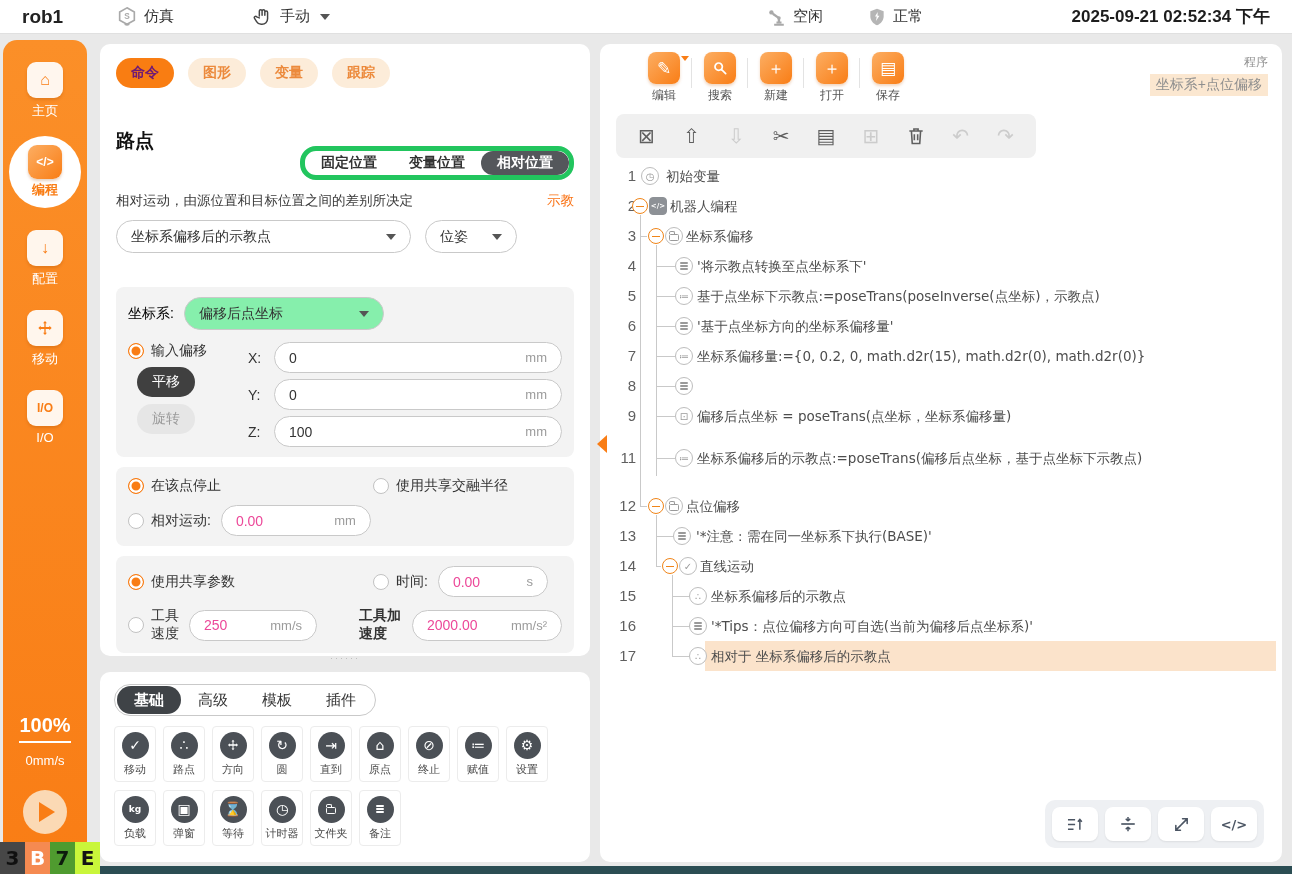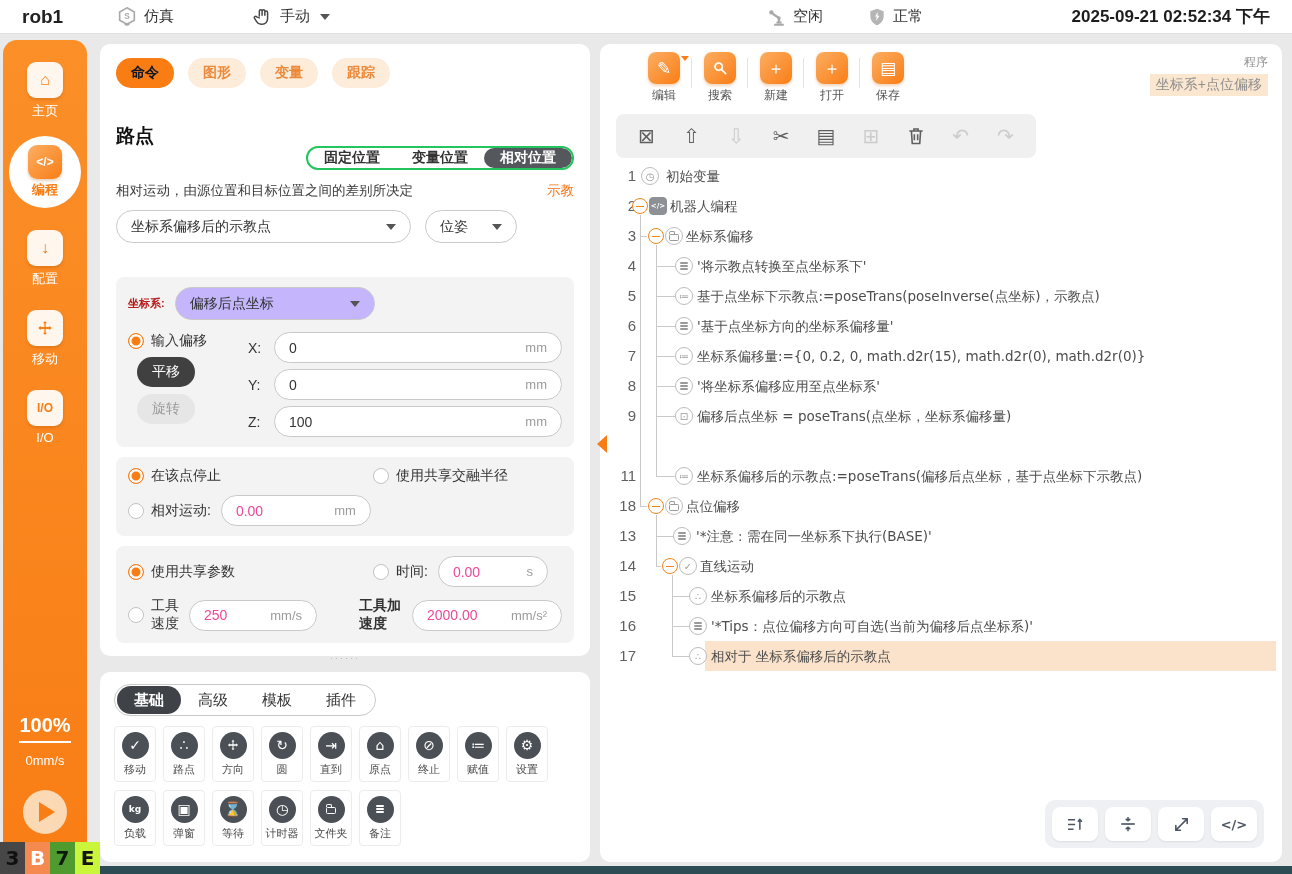--- a/index.html
+++ b/index.html
@@ -46,39 +46,39 @@
   .sb-play i { width:0; height:0; border-left:16px solid #f97d15; border-top:10px solid transparent; border-bottom:10px solid transparent; margin-left:4px;}
 
   
   .card { position:absolute; background:#fff; border-radius:10px; }
 
   
   .cmd-panel { left:100px; top:44px; width:490px; height:612px; padding:14px 16px; }
   .tab-row { display:flex; gap:14px; }
   .ptab { height:30px; min-width:58px; padding:0 14px; border-radius:16px; background:#fcecd9; color:#ec8a3c;
           font-size:14px; font-weight:bold; display:flex; align-items:center; justify-content:center; cursor:pointer;}
-  .ptab.active { background:#f97d12; color:#0f172a; }
+  .ptab.active { background:#f97d12; color:#701a75; }
   .title-row { display:flex; align-items:center; margin-top:14px; }
   .title-row h2 { font-size:19px; color:#111; }
-  .seg { margin-left:auto; display:flex; border:2px solid #22c55e; border-radius:16px; height:24px; overflow:hidden;margin-top:44px; }
+  .seg { margin-left:auto; display:flex; border:5px solid #22c55e; border-radius:16px; height:34px; overflow:hidden;margin-top:44px; }
   .seg-item { padding:0 16px; display:flex; align-items:center; font-size:14px; font-weight:bold; color:#333; cursor:pointer; }
   .seg-item.active { background:#54575b; color:#fff; border-radius:15px; }
   .desc-row { display:flex; margin-top:12px; font-size:13.5px; color:#3a3a3a; }
   .desc-row a { margin-left:auto; color:#f97316; cursor:pointer; text-decoration:none; font-size:13.5px;}
   .select-row { display:flex; gap:14px; margin-top:10px; }
   .select { height:33px; border:1px solid #c9c9c9; border-radius:17px; display:flex; align-items:center;
             padding:0 14px; font-size:14px; color:#333; background:#fff; cursor:pointer; }
   .select .caret { margin-left:auto; width:0; height:0; border-left:5px solid transparent; border-right:5px solid transparent; border-top:6px solid #555; }
   .sel-wide { width:295px; }
   .sel-pose { width:92px; }
   .gray-box { background:#f3f3f3; border-radius:8px; margin-top:8px; padding:10px 12px; }
   .coord-box { margin-top:34px; }
   .gb-row { display:flex; align-items:center; }
-  .lbl { font-size:11px; color:#b91c1c;font-weight:bold; }
-  .sel-coord { width:200px; margin-left:10px; background:#c4b5fd; }
+  .lbl { font-size:14px; color:#000000; }
+  .sel-coord { width:200px; margin-left:10px; background:#86efac; }
   .radio { width:16px; height:16px; border-radius:50%; border:1.5px solid #c2c2c2; background:#fff; flex:none; display:inline-block;}
   .radio.on { border-color:#f97d15; background:#f97d15; box-shadow:inset 0 0 0 2.5px #fff; }
   .radio-line { display:flex; align-items:center; gap:7px; font-size:14px; color:#333; cursor:pointer; }
   .offset-grid { display:flex; margin-top:12px; gap:10px; }
   .offset-left { width:110px; display:flex; flex-direction:column; gap:7px; }
   .pillbtn { width:58px; height:30px; border-radius:16px; border:none; background:#e6e6e6; color:#9b9b9b;
              font-size:14px; cursor:pointer; margin-left:9px; }
   .pillbtn.dark { background:#404040; color:#fff; }
   .offset-right { flex:1; display:flex; flex-direction:column; gap:6px; }
   .axis-row { display:flex; align-items:center; gap:8px; }
@@ -582,38 +582,37 @@
           <div class="nico" style="left: 75px;">≔</div>
           <div class="txt" style="left: 97px;">坐标系偏移量:={0, 0.2, 0, math.d2r(15), math.d2r(0), math.d2r(0)}</div>
         </div>
         <div class="trow" style="top: 210px;">
           <div class="num">8</div>
           <div class="branch" style="left: 56px; width: 18px;"></div>
           <div class="branch" style="left: 74px; width: 1px;"></div>
           <div class="nico" style="left: 75px;">
             <span class="glines"></span>
           </div>
-          <div class="txt" style="left: 97px;">'将坐标系偏移应用至点坐标系'</div>
         </div>
         <div class="trow" style="top: 240px;">
           <div class="num">9</div>
           <div class="branch" style="left: 56px; width: 18px;"></div>
           <div class="branch" style="left: 74px; width: 1px;"></div>
           <div class="nico" style="left: 75px;">⊡</div>
           <div class="txt" style="left: 97px;">偏移后点坐标 = poseTrans(点坐标，坐标系偏移量)</div>
         </div>
-        <div class="trow" style="top: 300px;">
+        <div class="trow" style="top: 282px;">
           <div class="num">11</div>
           <div class="branch" style="left: 56px; width: 18px;"></div>
           <div class="branch" style="left: 74px; width: 1px;"></div>
           <div class="nico" style="left: 75px;">≔</div>
           <div class="txt" style="left: 97px;">坐标系偏移后的示教点:=poseTrans(偏移后点坐标，基于点坐标下示教点)</div>
         </div>
         <div class="trow" style="top: 330px;">
-          <div class="num">18</div>
+          <div class="num">12</div>
           <div class="branch" style="left: 40px; width: 7px;"></div>
           <div class="toggle" style="left: 48px;">
             <i></i>
           </div>
           <div class="branch" style="left: 64px; width: 0px;"></div>
           <div class="nico" style="left: 65px;">
             <span class="gfolder"></span>
           </div>
           <div class="txt" style="left: 86px;">点位偏移</div>
         </div>

